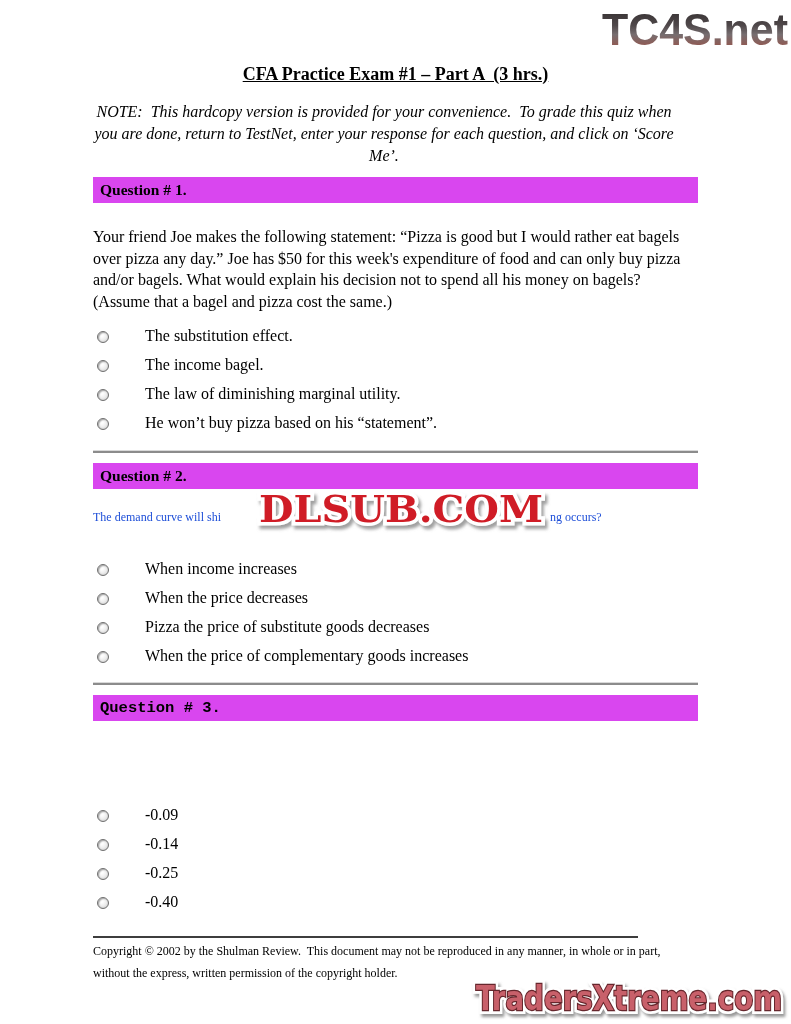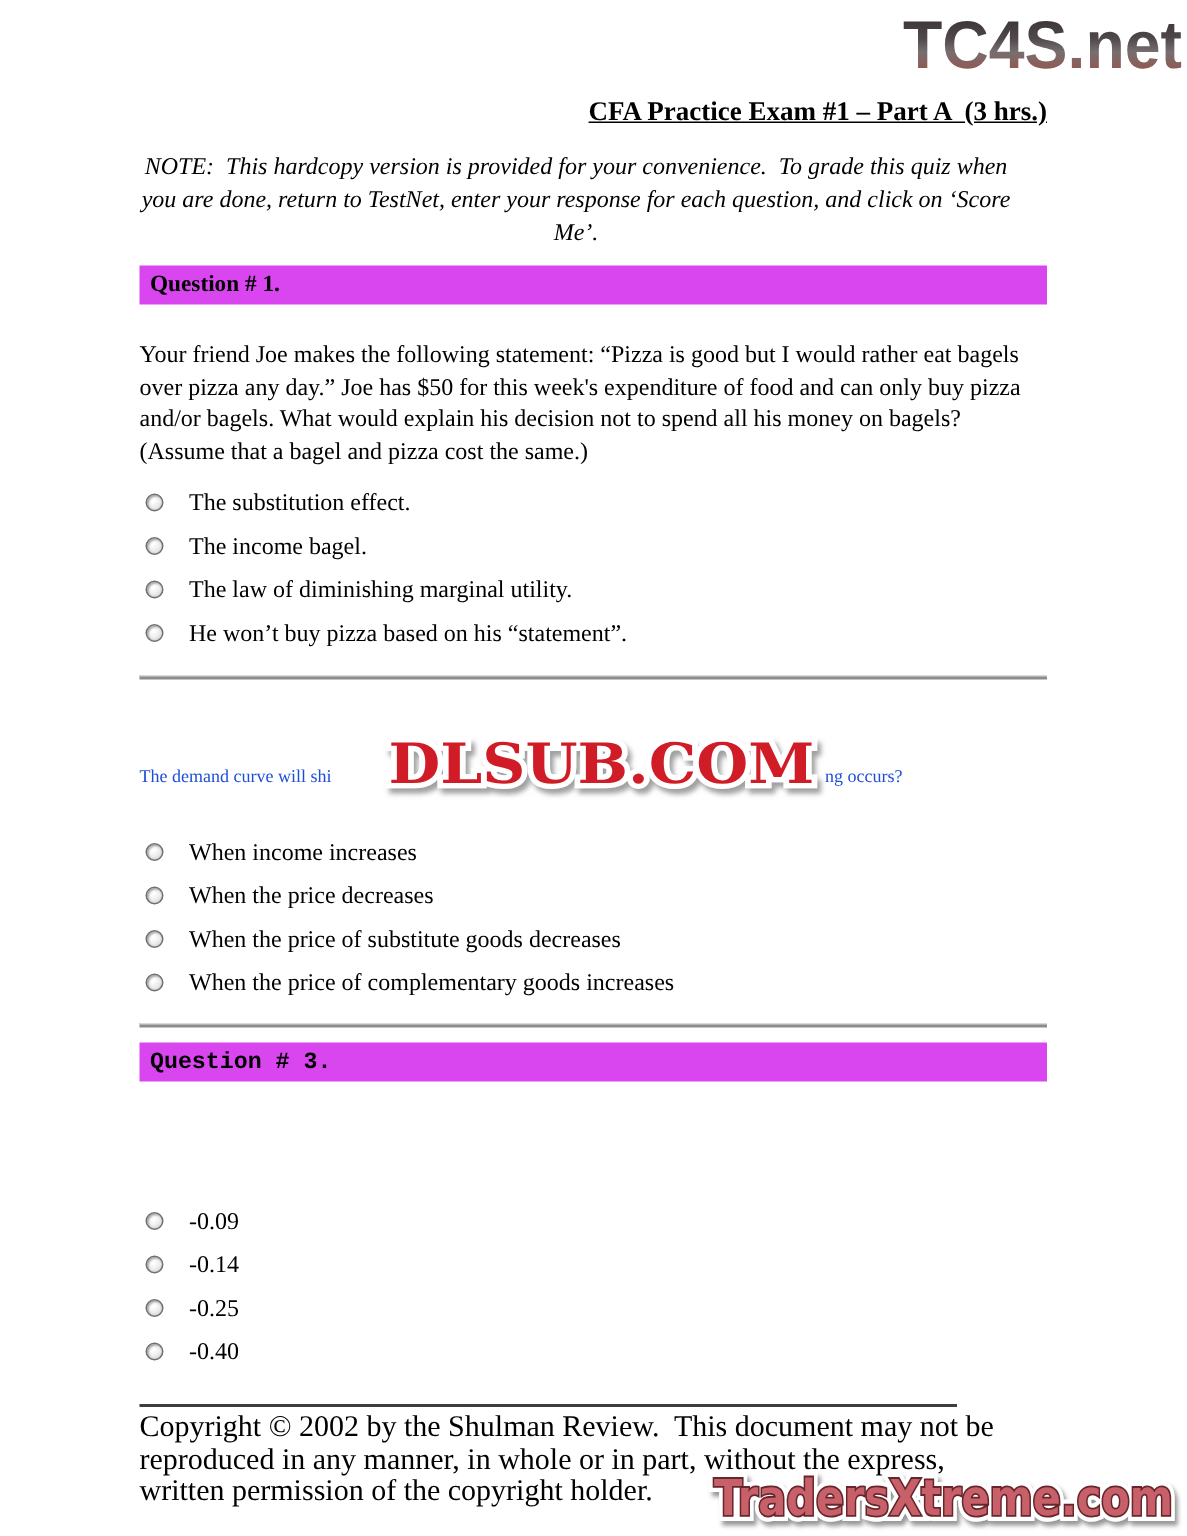--- a/index.html
+++ b/index.html
@@ -5,21 +5,21 @@
   * { margin:0; padding:0; box-sizing:border-box; }
   body { background:#ffffff; font-family:"Liberation Serif", serif; }
   .page { position:relative; width:791px; height:1024px; background:#ffffff; overflow:hidden; }
 
   
   .tc4s { position:absolute; left:596px; top:4px; }
 
   
   .title {
     position:absolute; left:93px; top:64px; width:605px;
-    text-align:right; font-size:18px; font-weight:bold;
+    text-align:center; font-size:18px; font-weight:bold;
     text-decoration:underline; white-space:pre-wrap; color:#000;
   }
   .note {
     position:absolute; left:93px; top:101px; width:582px;
     font-style:italic; font-size:16px; line-height:22px;
     white-space:pre-wrap; color:#000;text-align:center;
   }
 
   
   .qbar {
@@ -40,21 +40,21 @@
   .qtext3 { top:743px; }
 
   .q2line { position:absolute; left:93px; top:507px; width:605px; height:21px; font-size:12px; line-height:21px; color:#1d4ed8; }
   .q2end  { position:absolute; left:457px; top:0; }
 
   
   .opts { position:absolute; left:93px; width:605px; }
   .opts1 { top:327px; }
   .opts2 { top:560px; }
   .opts3 { top:806px; }
-  .opt-row { display:flex; align-items:flex-start; height:17px; margin-bottom:12px; }
+  .opt-row { display:flex; align-items:center; height:17px; margin-bottom:12px;gap:19px; }
   .radio {
     width:12px; height:12px; border-radius:50%;
     border:1px solid #6f6f6f; margin:2px 17px 0 4px; flex:0 0 auto;
     background:radial-gradient(circle at 35% 30%, #ffffff 15%, #ededed 55%, #c2c2c2 100%);
     box-shadow:inset 1px 1px 1.5px rgba(0,0,0,0.35);
     cursor:pointer;
   }
   .opt-label { font-size:16px; line-height:18px; color:#000; }
 
   
@@ -62,21 +62,21 @@
     position:absolute; left:93px; width:605px; height:3px;
     background:#8c8c8c; border-top:1px solid #d9d9d9;
   }
   .rule1 { top:450px; }
   .rule2 { top:682px; }
 
   
   .foot-rule { position:absolute; left:93px; top:936px; width:545px; height:2px; background:#3d3d3d; }
   .copyright {
     position:absolute; left:93px; top:941px; width:572px;
-    font-size:20px; line-height:21.5px; white-space:pre-wrap; color:#000;
+    font-size:12px; line-height:21.5px; white-space:pre-wrap; color:#000;
   }
 
   
   .dlsub   { position:absolute; left:251px; top:482px; }
   .traders { position:absolute; left:468px; top:976px; }
 </style>
 </head>
 <body>
 
 <div class="page">
@@ -113,36 +113,37 @@
       <span class="opt-label">The law of diminishing marginal utility.</span>
     </div>
     <div class="opt-row">
       <span class="radio"></span>
       <span class="opt-label">He won’t buy pizza based on his “statement”.</span>
     </div>
   </div>
 
   <div class="rule rule1"></div>
 
+  <div class="qbar qbar2">Question # 2.</div>
   <div class="q2line">
     <span>The demand curve will shi</span>
     <span class="q2end">ng occurs?</span>
   </div>
   <div class="opts opts2">
     <div class="opt-row">
       <span class="radio"></span>
       <span class="opt-label">When income increases</span>
     </div>
     <div class="opt-row">
       <span class="radio"></span>
       <span class="opt-label">When the price decreases</span>
     </div>
     <div class="opt-row">
       <span class="radio"></span>
-      <span class="opt-label">When the price of substitute goods decreases</span>
+      <span class="opt-label">Pizza the price of substitute goods decreases</span>
     </div>
     <div class="opt-row">
       <span class="radio"></span>
       <span class="opt-label">When the price of complementary goods increases</span>
     </div>
   </div>
 
   <div class="rule rule2"></div>
 
   <div class="qbar qbar3">Question # 3.</div>

